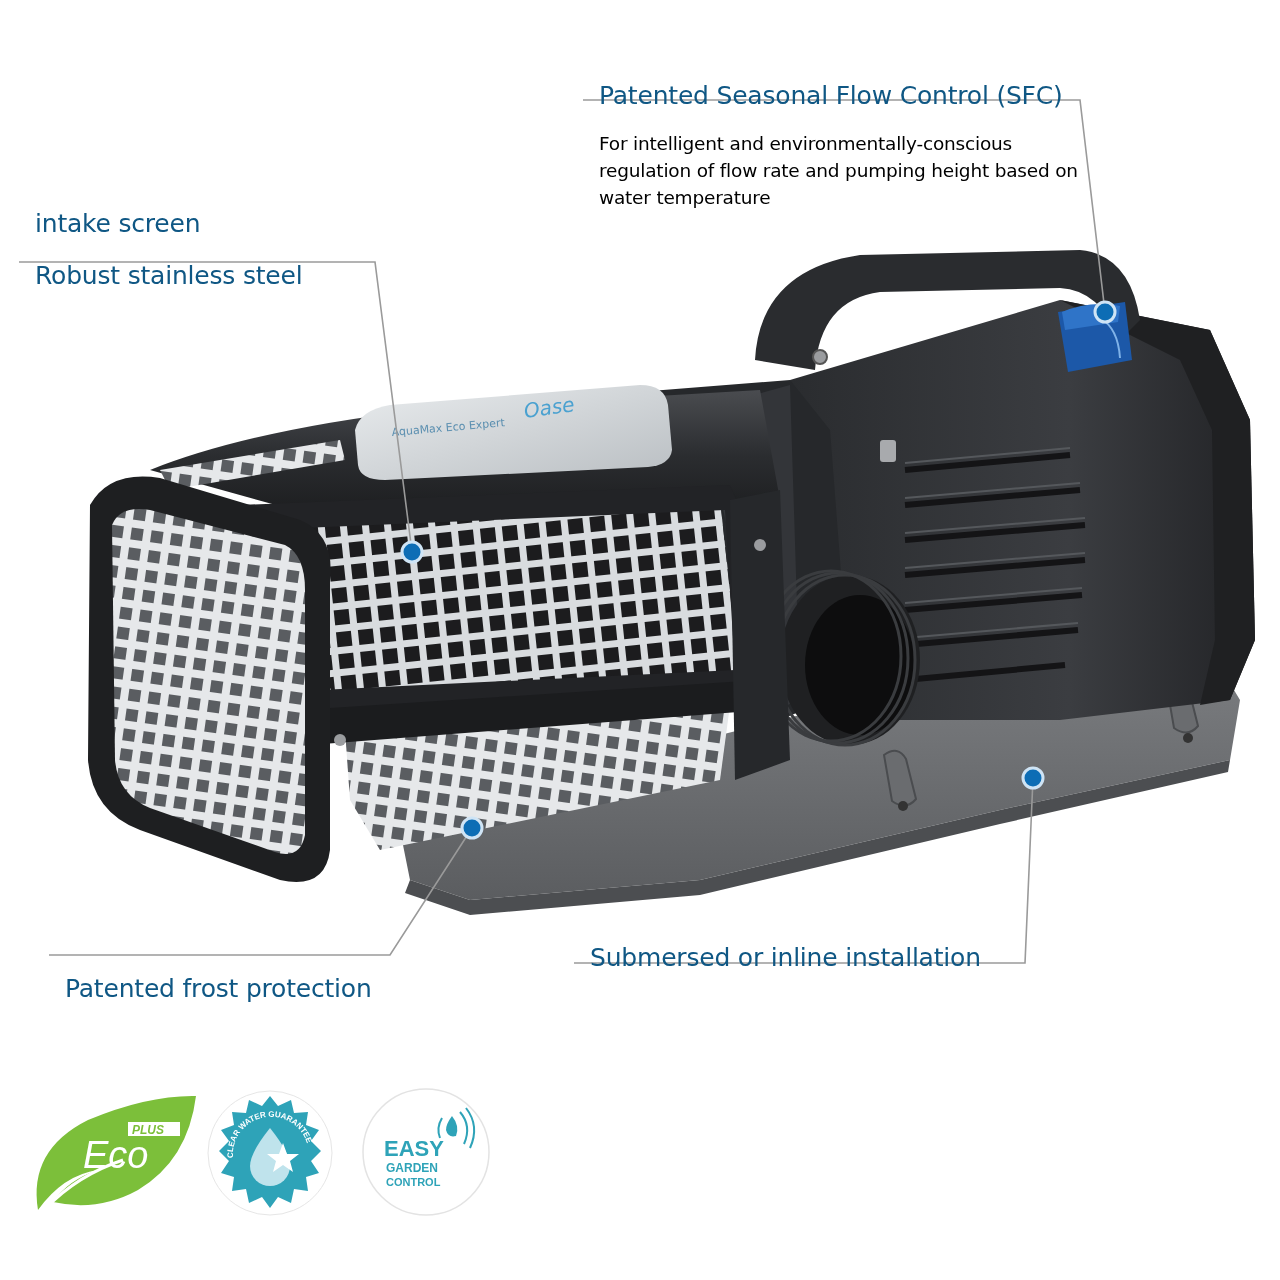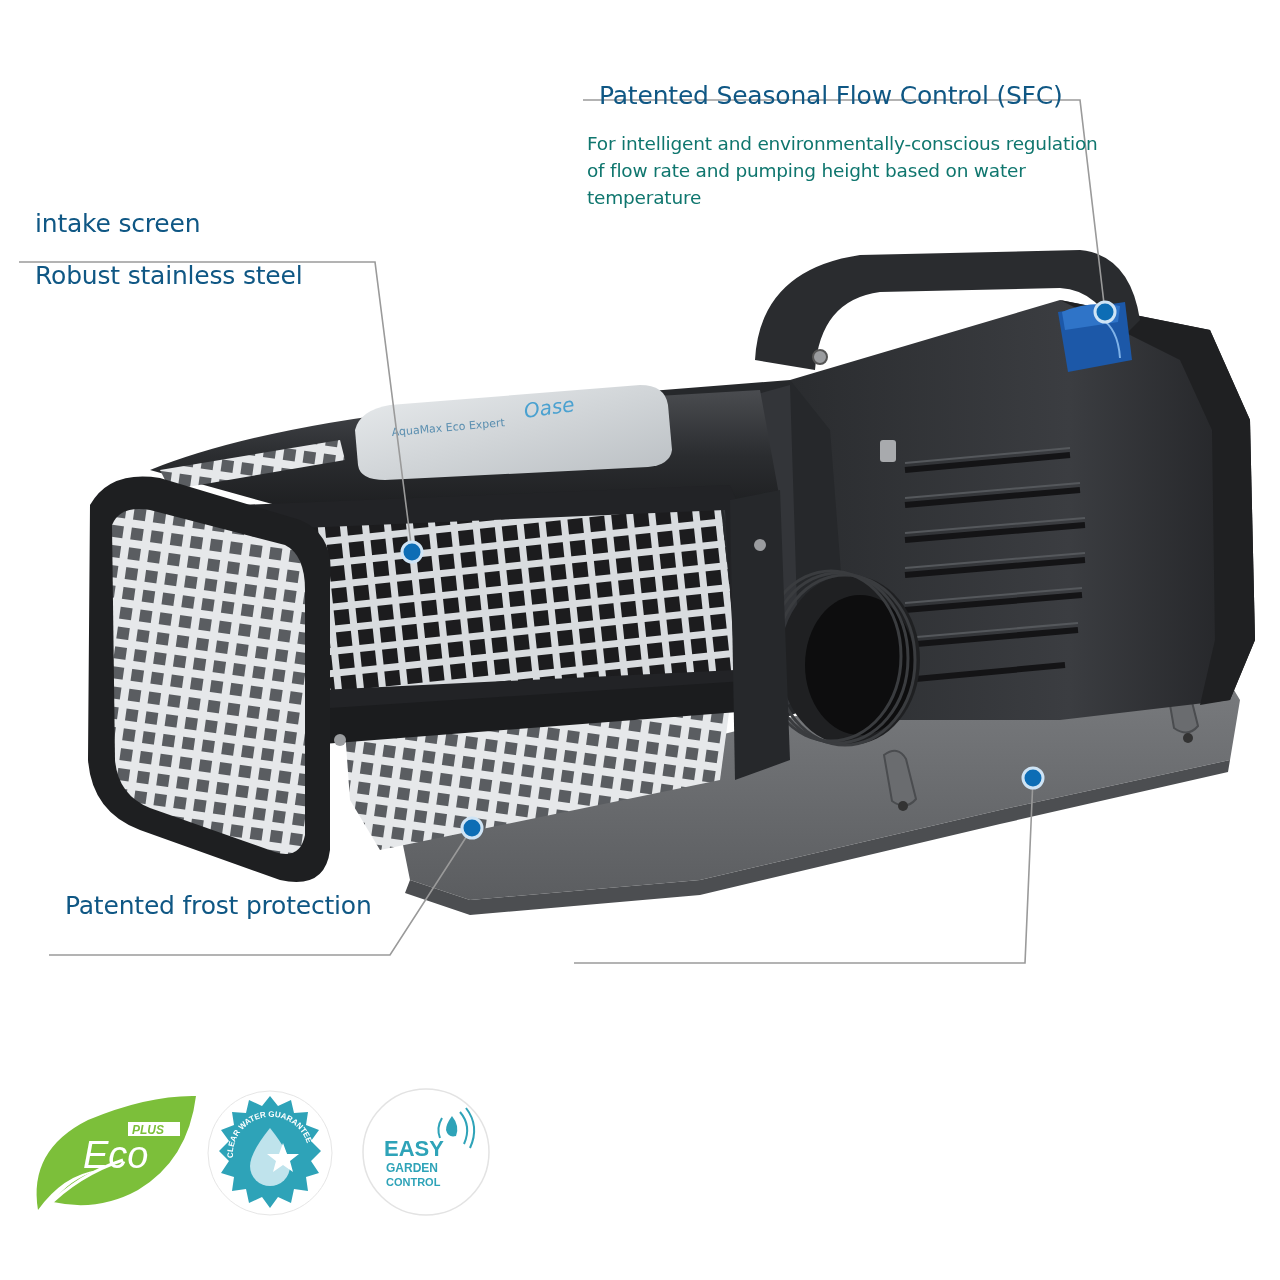--- a/index.html
+++ b/index.html
@@ -1,25 +1,25 @@
 <!DOCTYPE html>
 <html><head>
 <meta charset="utf-8">
 <style>
   html, body { margin:0; padding:0; background:#ffffff; }
   body { width:1280px; height:1280px; position:relative; overflow:hidden;
          font-family:"DejaVu Sans", "Liberation Sans", sans-serif; }
   .canvas { position:absolute; left:0; top:0; width:1280px; height:1280px; }
   .callout { position:absolute; }
   .callout h2 { margin:16px; font-weight:normal; color:#0f5784; font-size:25px; line-height:36px; letter-spacing:-0.2px; }
-  .callout p { margin:4px; color:#0f766e; font-size:18.5px; line-height:27px; letter-spacing:-0.2px; }
+  .callout p { margin:16px; color:#000000; font-size:18.5px; line-height:27px; letter-spacing:-0.2px; }
   .callout p + p { margin-top:10px; }
   #c-sfc { left:583px; top:62px; width:520px; }
   #c-screen { left:19px; top:190px; width:380px; }
-  #c-frost { left:49px; top:872px; width:400px; }
+  #c-frost { left:49px; top:955px; width:400px; }
   #c-install { left:574px; top:924px; width:470px; }
   .badge { position:absolute; }
 </style>
 </head>
 <body>
 
 <svg class="canvas" viewBox="0 0 1280 1280" xmlns="http://www.w3.org/2000/svg">
   <defs>
     <pattern id="mesh" width="22" height="22" patternUnits="userSpaceOnUse" patternTransform="rotate(-6)">
       <rect width="22" height="22" fill="#d9dcdf"></rect>
@@ -163,20 +163,21 @@
 <div class="callout" id="c-screen">
   <h2>intake screen</h2>
   <h2>Robust stainless steel</h2>
 </div>
 
 <div class="callout" id="c-frost">
   <h2>Patented frost protection</h2>
 </div>
 
 <div class="callout" id="c-install">
+  <h2>Submersed or inline installation</h2>
 </div>
 
 <svg class="badge" style="left:28px;top:1090px" width="175" height="130" viewBox="0 0 175 130">
   <path d="M10 120 Q0 60 60 30 Q120 5 168 6 Q160 70 110 100 Q70 122 25 112 Q40 90 70 80 Q35 85 10 120 Z" fill="#7cbf3a"></path>
   <path d="M18 118 Q50 85 95 70" stroke="#ffffff" stroke-width="3" fill="none"></path>
   <text x="55" y="78" font-size="38" font-style="italic" fill="#ffffff" font-family="Liberation Sans, sans-serif">Eco</text>
   <rect x="100" y="32" width="52" height="14" fill="#ffffff"></rect>
   <text x="104" y="44" font-size="12" font-style="italic" font-weight="bold" fill="#7cbf3a" font-family="Liberation Sans, sans-serif">PLUS</text>
 </svg>
 

